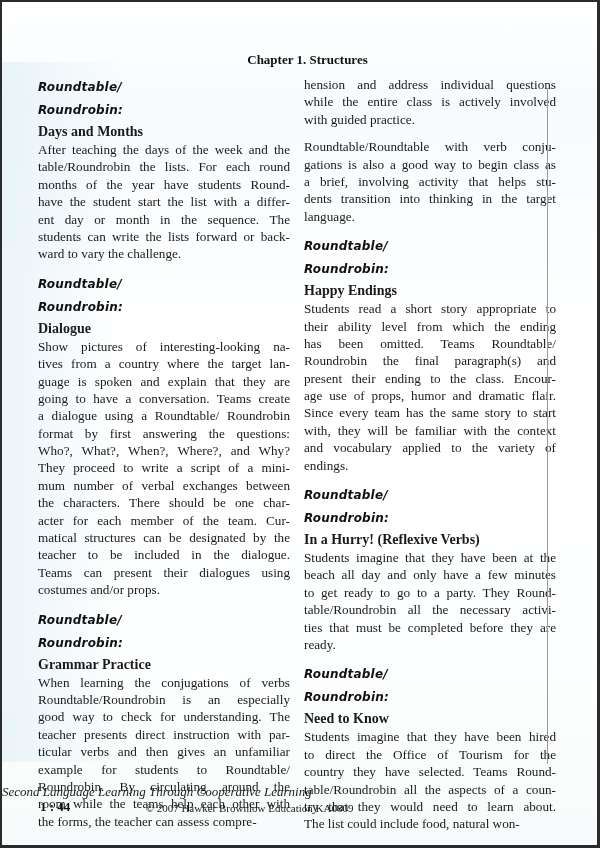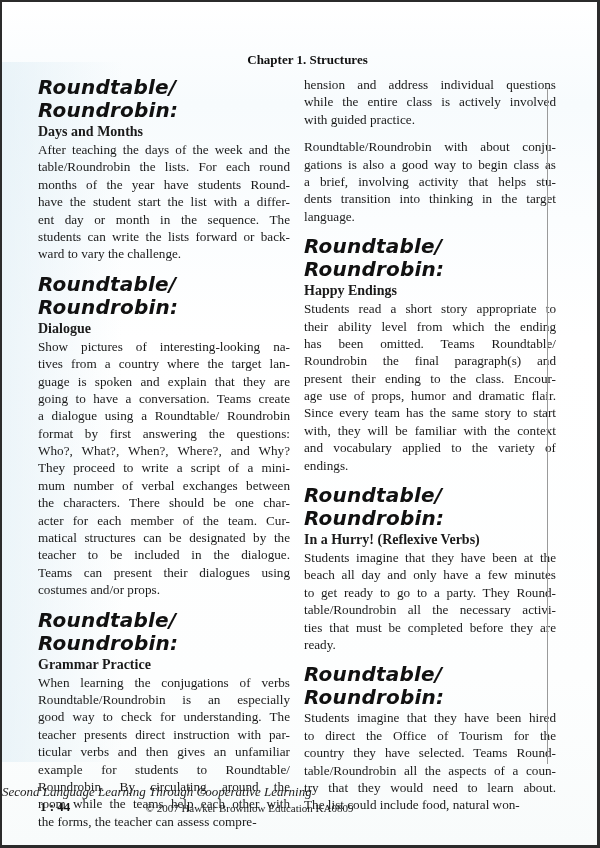--- a/index.html
+++ b/index.html
@@ -28,21 +28,21 @@
   }
   .col-left { left: 36px; }
   .col-right { left: 302px; }
   .vrule {
     position: absolute; left: 545px; top: 86px; width: 1px; height: 676px;
     background: #9a9a9a;
   }
   .section { margin-bottom: 10px; }
   .big-title {
     font-family: "DejaVu Sans", sans-serif; font-style: italic; font-weight: bold;
-    font-size: 20px; line-height: 23px; color: #111; letter-spacing: 0.2px;
+    font-size: 12px; line-height: 23px; color: #111; letter-spacing: 0.2px;
   }
   .subtitle {
     font-family: "Liberation Serif", serif; font-weight: bold; font-size: 14px;
     line-height: 18px; color: #1a1a1a; margin-top: 1px;
   }
   .line {
     display: block; font-size: 13.2px; line-height: 17.4px; height: 17.4px;
     text-align: justify; text-align-last: justify; white-space: nowrap; overflow: visible;
   }
   .line.last { text-align-last: left; }
@@ -122,21 +122,21 @@
     </div>
   <div class="col col-right" id="right-col">
       <div class="section">
         <div class="paragraph">
           <span class="line">hension and address individual questions</span>
           <span class="line">while the entire class is actively involved</span>
           <span class="line last">with guided practice.</span>
         </div>
         <div class="para-gap"></div>
         <div class="paragraph">
-          <span class="line">Roundtable/Roundrobin with about conju-</span>
+          <span class="line">Roundtable/Roundtable with verb conju-</span>
           <span class="line">gations is also a good way to begin class as</span>
           <span class="line">a brief, involving activity that helps stu-</span>
           <span class="line">dents transition into thinking in the target</span>
           <span class="line last">language.</span>
         </div>
       </div>
       <div class="section">
         <div class="big-title">Roundtable/</div>
         <div class="big-title">Roundrobin:</div>
         <div class="subtitle">Happy Endings</div>
@@ -162,20 +162,21 @@
           <span class="line">beach all day and only have a few minutes</span>
           <span class="line">to get ready to go to a party.  They Round-</span>
           <span class="line">table/Roundrobin all the necessary activi-</span>
           <span class="line">ties that must be completed before they are</span>
           <span class="line last">ready.</span>
         </div>
       </div>
       <div class="section">
         <div class="big-title">Roundtable/</div>
         <div class="big-title">Roundrobin:</div>
+        <div class="subtitle">Need to Know</div>
         <div class="paragraph">
           <span class="line">Students imagine that they have been hired</span>
           <span class="line">to direct the Office of Tourism for the</span>
           <span class="line">country they have selected.  Teams Round-</span>
           <span class="line">table/Roundrobin all the aspects of a coun-</span>
           <span class="line">try that they would need to learn about.</span>
           <span class="line last">The list could include food, natural won-</span>
         </div>
       </div>
     </div>

